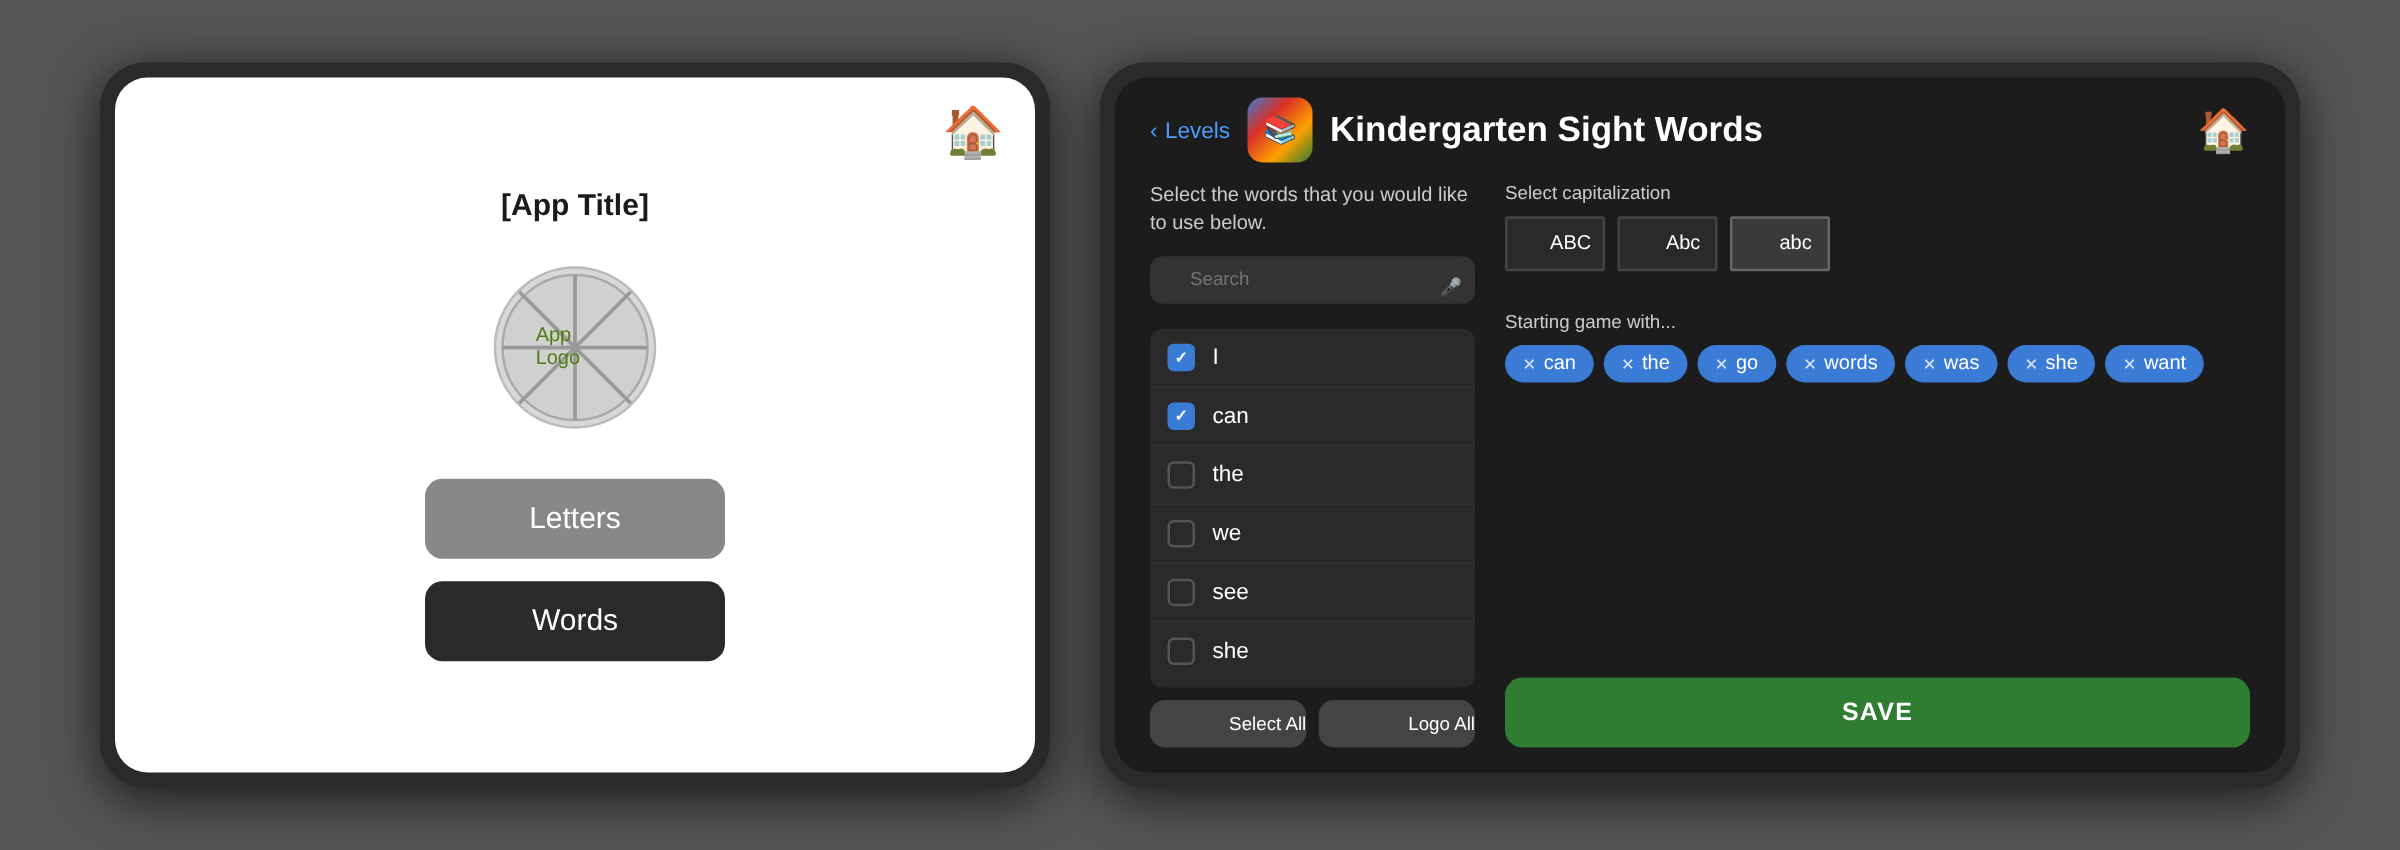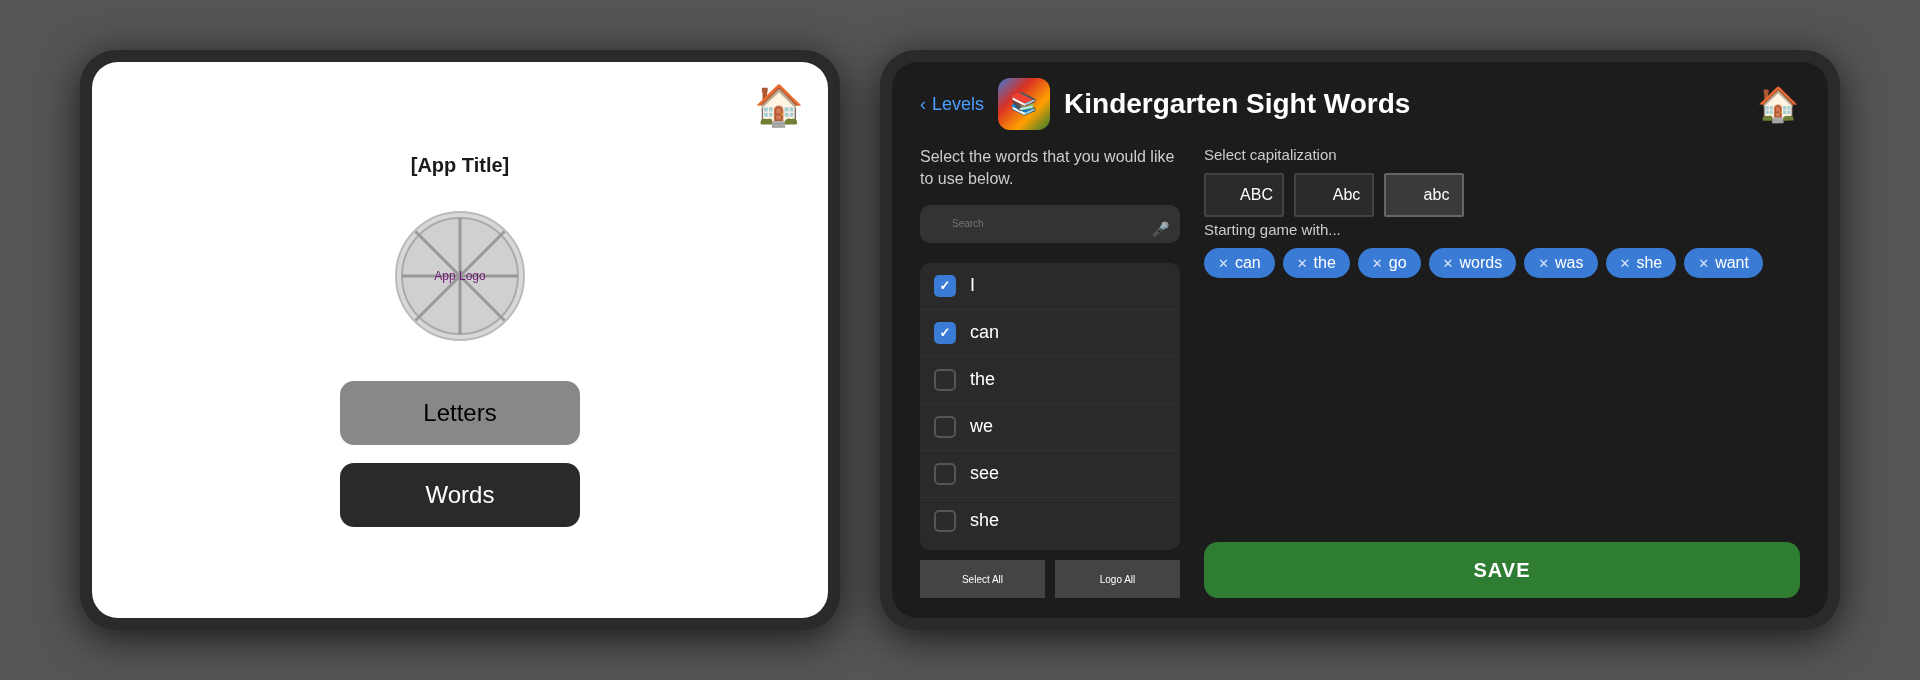--- a/index.html
+++ b/index.html
@@ -35,21 +35,21 @@
       position: relative;
     }
     .home-icon-left {
       position: absolute;
       top: 20px;
       right: 24px;
       font-size: 40px;
       color: #1a1a1a;
     }
     .app-title {
-      font-size: 20px;
+      font-size: 24px;
       font-weight: 700;
       color: #1a1a1a;
       margin-bottom: 34px;
     }
     .logo-placeholder {
       width: 130px;
       height: 130px;
       border-radius: 50%;
       border: 2px solid #bbb;
       background: #d8d8d8;
@@ -59,33 +59,33 @@
       position: relative;
       margin-bottom: 40px;
       overflow: hidden;
     }
     .logo-placeholder svg {
       width: 120px;
       height: 120px;
     }
     .logo-text {
       position: absolute;
-      font-size: 12px;
-      color: #701a75;
+      font-size: 16px;
+      color: #4d7c0f;
       top: 50%;
       left: 50%;
       transform: translate(-50%, -50%);
     }
     .btn-letters {
       width: 240px;
       height: 64px;
       background: #888;
       border-radius: 14px;
       border: none;
-      color: #000000;
+      color: #ffffff;
       font-size: 24px;
       font-weight: 500;
       margin-bottom: 18px;
       cursor: pointer;
     }
     .btn-words {
       width: 240px;
       height: 64px;
       background: #2a2a2a;
       border-radius: 14px;
@@ -179,21 +179,21 @@
       line-height: 1.4;
     }
     .search-bar {
       width: 100%;
       height: 38px;
       background: #333;
       border: none;
       border-radius: 10px;
       padding: 0 12px 0 32px;
       color: #fff;
-      font-size: 10px;
+      font-size: 15px;
       margin-bottom: 10px;
       position: relative;
     }
     .search-container {
       position: relative;
       margin-bottom: 10px;
     }
     .search-icon-inner {
       position: absolute;
       left: 10px;
@@ -255,32 +255,33 @@
     }
     .word-list-actions {
       display: flex;
       gap: 10px;
     }
     .action-btn {
       flex: 1;
       height: 38px;
       background: #444;
       border: none;
-      border-radius: 0;
+      border-radius: 12px;
       color: #fff;
-      font-size: 10px;
-      cursor: pointer;
+      font-size: 15px;
+      cursor: pointer;
+      text-align: right;
     }
 
     
     .settings-panel {
       flex: 1;
       display: flex;
       flex-direction: column;
-      gap: 4px;
+      gap: 32px;
     }
     .cap-section-label {
       color: #ccc;
       font-size: 15px;
       margin-bottom: 10px;
     }
     .cap-options {
       display: flex;
       gap: 10px;
     }

